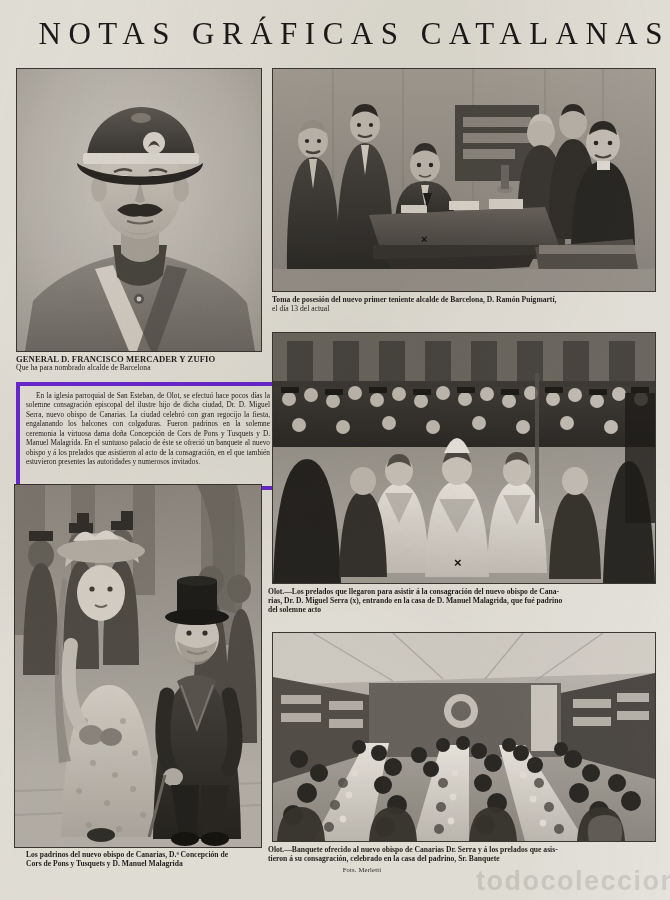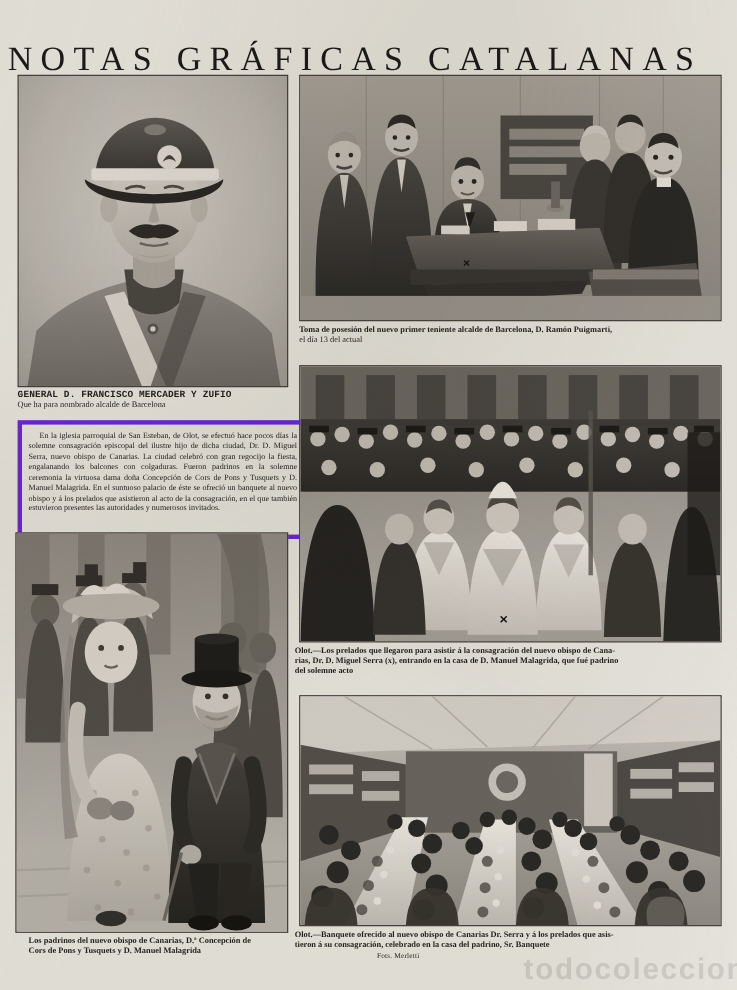--- a/index.html
+++ b/index.html
@@ -19,22 +19,22 @@
       radial-gradient(circle at 88% 22%, rgba(150,140,120,.10) 0 30%, rgba(0,0,0,0) 55%),
       radial-gradient(circle at 30% 92%, rgba(150,140,120,.12) 0 34%, rgba(0,0,0,0) 58%),
       linear-gradient(105deg, rgba(255,255,255,.20) 0%, rgba(0,0,0,0) 35%);
     mix-blend-mode:multiply;
     opacity:.85;
   }
   .page{position:absolute;inset:0;padding:0;}
 
   
   .masthead{
-    position:absolute;left:0;right:0;top:36px;height:40px;
-    text-align:left;
+    position:absolute;left:0;right:0;top:16px;height:40px;
+    text-align:right;
   }
   .masthead .title{
     font-family:"Liberation Serif",serif;
     font-size:31px;
     letter-spacing:7.5px;
     font-weight:400;
     color:#1d1b19;
     white-space:nowrap;
     text-indent:7px;
   }
@@ -56,21 +56,21 @@
   
   .cap{
     position:absolute;
     text-align:left;
     font-family:"Liberation Serif",serif;
     color:#221f1d;
     line-height:1.18;
   }
   .cap .l1{font-weight:700;}
   .cap.small{font-size:7.6px;}
-  .cap.bold-head .l1{font-size:8.6px;font-weight:700;letter-spacing:.1px;font-family:Liberation Mono, monospace;}
+  .cap.bold-head .l1{font-size:8.6px;font-weight:700;letter-spacing:.1px;}
   .cap.bold-head .l2{font-size:7.6px;font-weight:400;}
 
   
   .textbox{
     position:absolute;
     border:4px solid #6d28d9;
     padding:5px 6px 5px 6px;
     background:transparent;
   }
   .textbox p{

